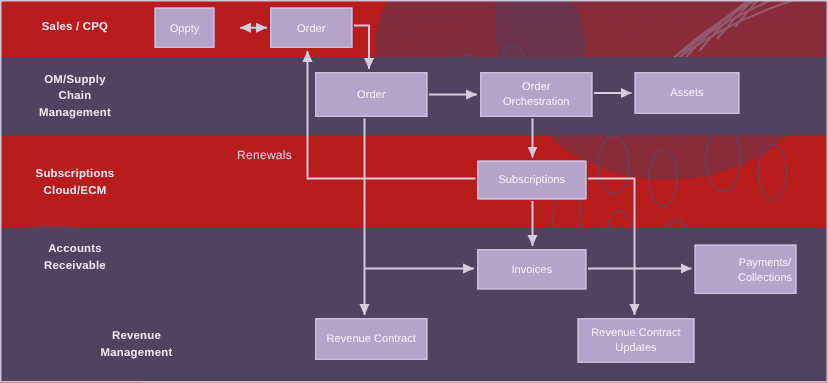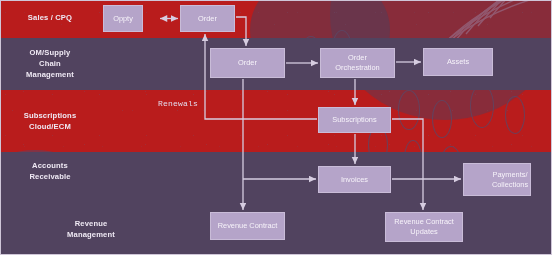--- a/index.html
+++ b/index.html
@@ -35,21 +35,21 @@
   
   #wires{position:absolute;inset:0;}
   
   .node{
     position:absolute;background:#b5a4c9;border:1px solid #c9bcd8;
     color:#f7f3fa;font-size:7.4px;line-height:9.6px;text-align:center;
     display:flex;align-items:center;justify-content:center;
     box-sizing:border-box;padding:2px;
   }
   .edge-label{
-    position:absolute;color:#e3dbec;font-size:8px;letter-spacing:.2px;font-family:Liberation Mono, monospace;
+    position:absolute;color:#e3dbec;font-size:8px;letter-spacing:.2px;
   }
   #border{position:absolute;inset:0;border:1px solid #cfc6d8;box-sizing:border-box;pointer-events:none;}
 </style>
 </head>
 <body>
 
 <div id="stage">
 
   <div class="bg-layer">
     <div class="blob blob-b"></div>

